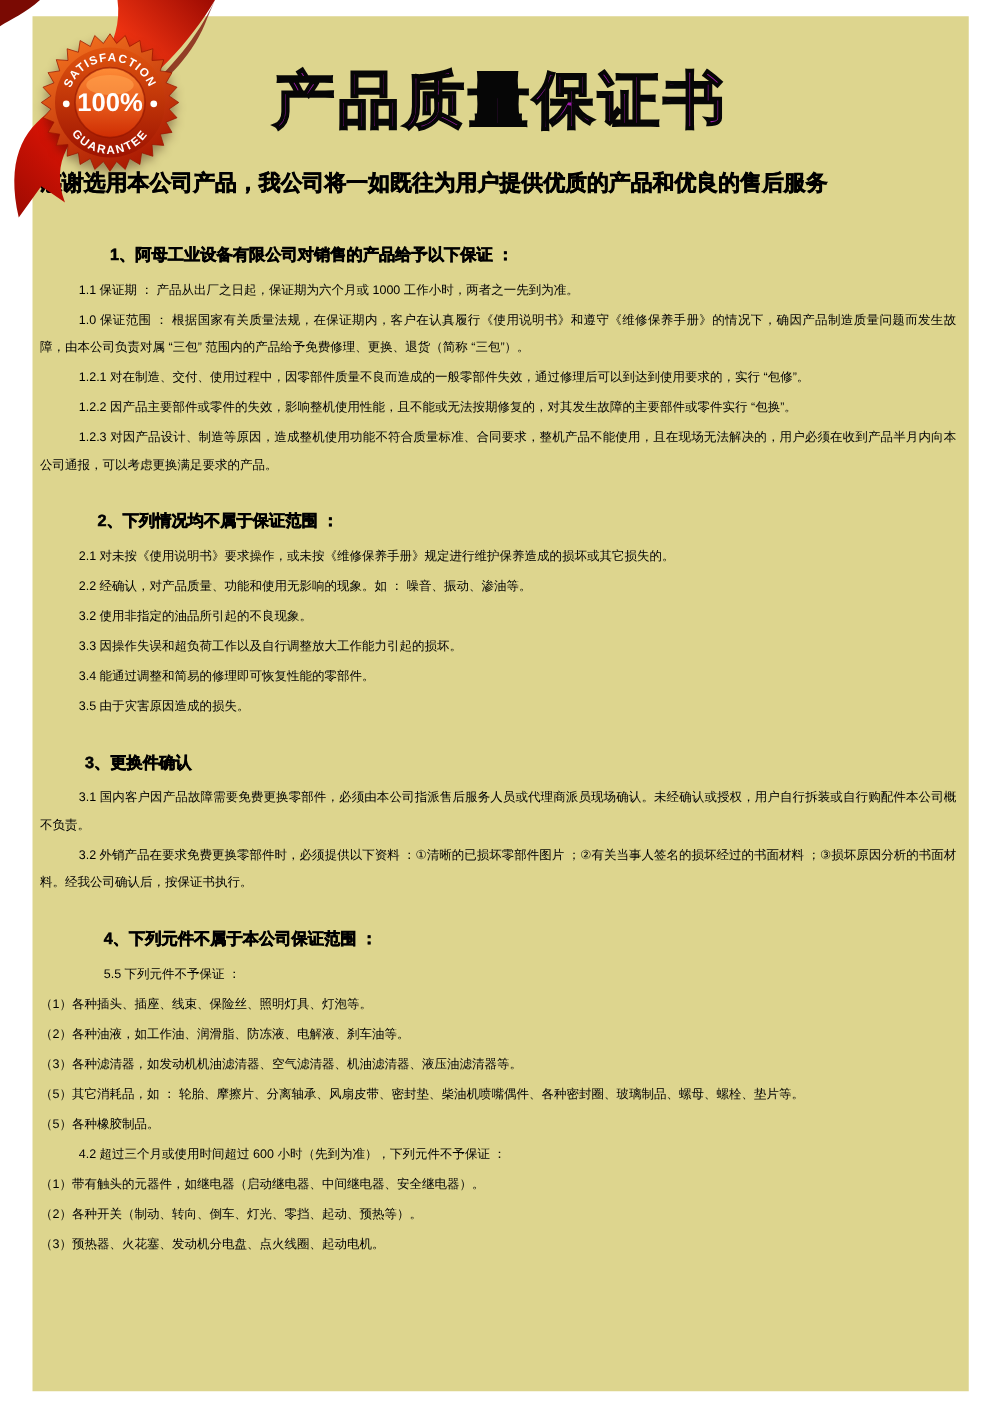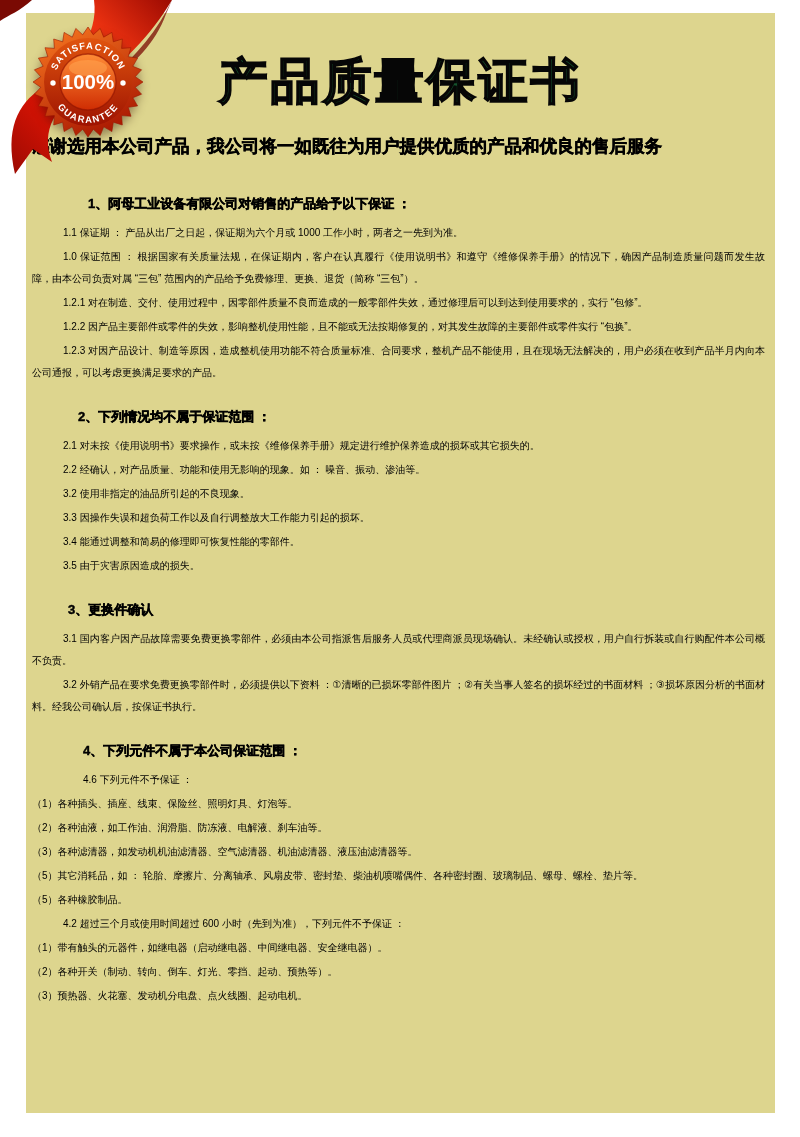--- a/index.html
+++ b/index.html
@@ -13,21 +13,21 @@
     position:absolute;left:26px;top:13px;width:749px;height:1100px;
     background:#ddd58e;z-index:1;
   }
   .corner-art{
     position:absolute;left:0;top:0;width:200px;height:200px;z-index:3;
     pointer-events:none;
   }
   .title{
     margin:42px 0 0;text-align:center;
     font-size:49px;line-height:53px;font-weight:bold;
-    letter-spacing:3px;color:#14532d;
+    letter-spacing:3px;color:#a21caf;
     -webkit-text-stroke:1.6px #060606;
   }
   .subtitle{
     margin:26px 6px 0;
     font-size:17.5px;line-height:24px;font-weight:bold;
     -webkit-text-stroke:.5px #000;
   }
   .text-col{padding:0 10px 0 6px;}
   section{margin-top:20px;}
   section.first{margin-top:33px;}
@@ -79,21 +79,21 @@
     <section class="s3">
       <h2>3、更换件确认</h2>
       <div>
           <p class="para">3.1 国内客户因产品故障需要免费更换零部件，必须由本公司指派售后服务人员或代理商派员现场确认。未经确认或授权，用户自行拆装或自行购配件本公司概不负责。</p>
           <p class="para">3.2 外销产品在要求免费更换零部件时，必须提供以下资料 ：①清晰的已损坏零部件图片 ；②有关当事人签名的损坏经过的书面材料 ；③损坏原因分析的书面材料。经我公司确认后，按保证书执行。</p>
         </div>
     </section>
     <section class="s4">
       <h2>4、下列元件不属于本公司保证范围 ：</h2>
       <div>
-          <p class="para big-ind">4.6 下列元件不予保证 ：</p>
+          <p class="para big-ind">5.5 下列元件不予保证 ：</p>
           <p class="para flush">（1）各种插头、插座、线束、保险丝、照明灯具、灯泡等。</p>
           <p class="para flush">（2）各种油液，如工作油、润滑脂、防冻液、电解液、刹车油等。</p>
           <p class="para flush">（3）各种滤清器，如发动机机油滤清器、空气滤清器、机油滤清器、液压油滤清器等。</p>
           <p class="para flush">（5）其它消耗品，如 ： 轮胎、摩擦片、分离轴承、风扇皮带、密封垫、柴油机喷嘴偶件、各种密封圈、玻璃制品、螺母、螺栓、垫片等。</p>
           <p class="para flush">（5）各种橡胶制品。</p>
           <p class="para">4.2 超过三个月或使用时间超过 600 小时（先到为准），下列元件不予保证 ：</p>
           <p class="para flush">（1）带有触头的元器件，如继电器（启动继电器、中间继电器、安全继电器）。</p>
           <p class="para flush">（2）各种开关（制动、转向、倒车、灯光、零挡、起动、预热等）。</p>
           <p class="para flush">（3）预热器、火花塞、发动机分电盘、点火线圈、起动电机。</p>
         </div>

